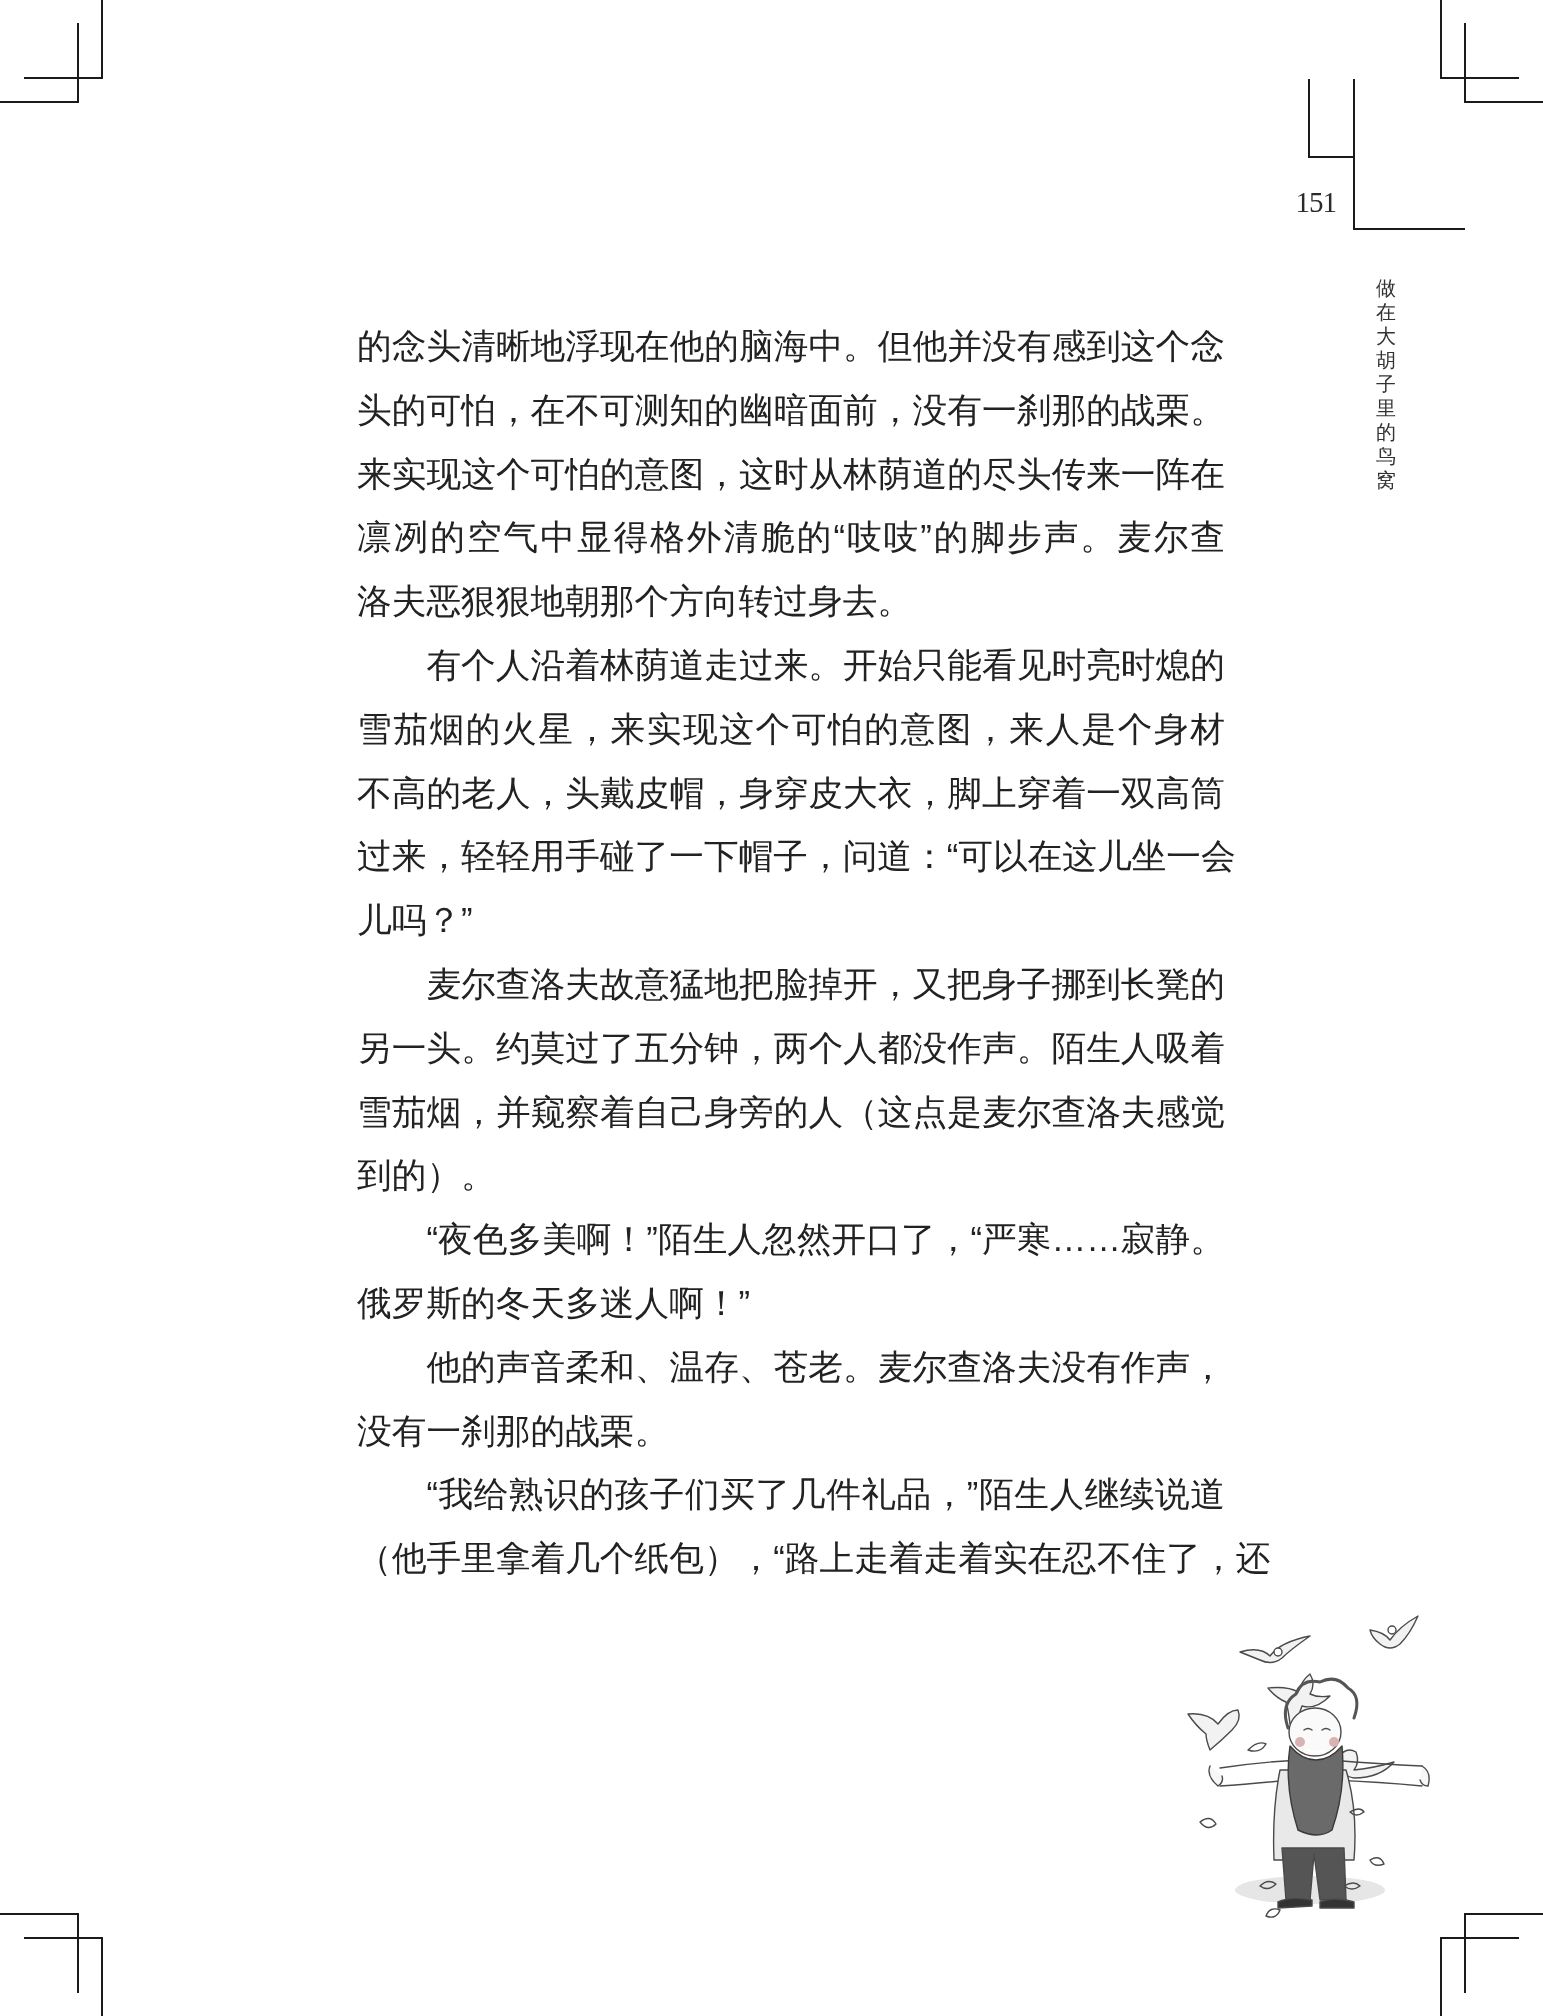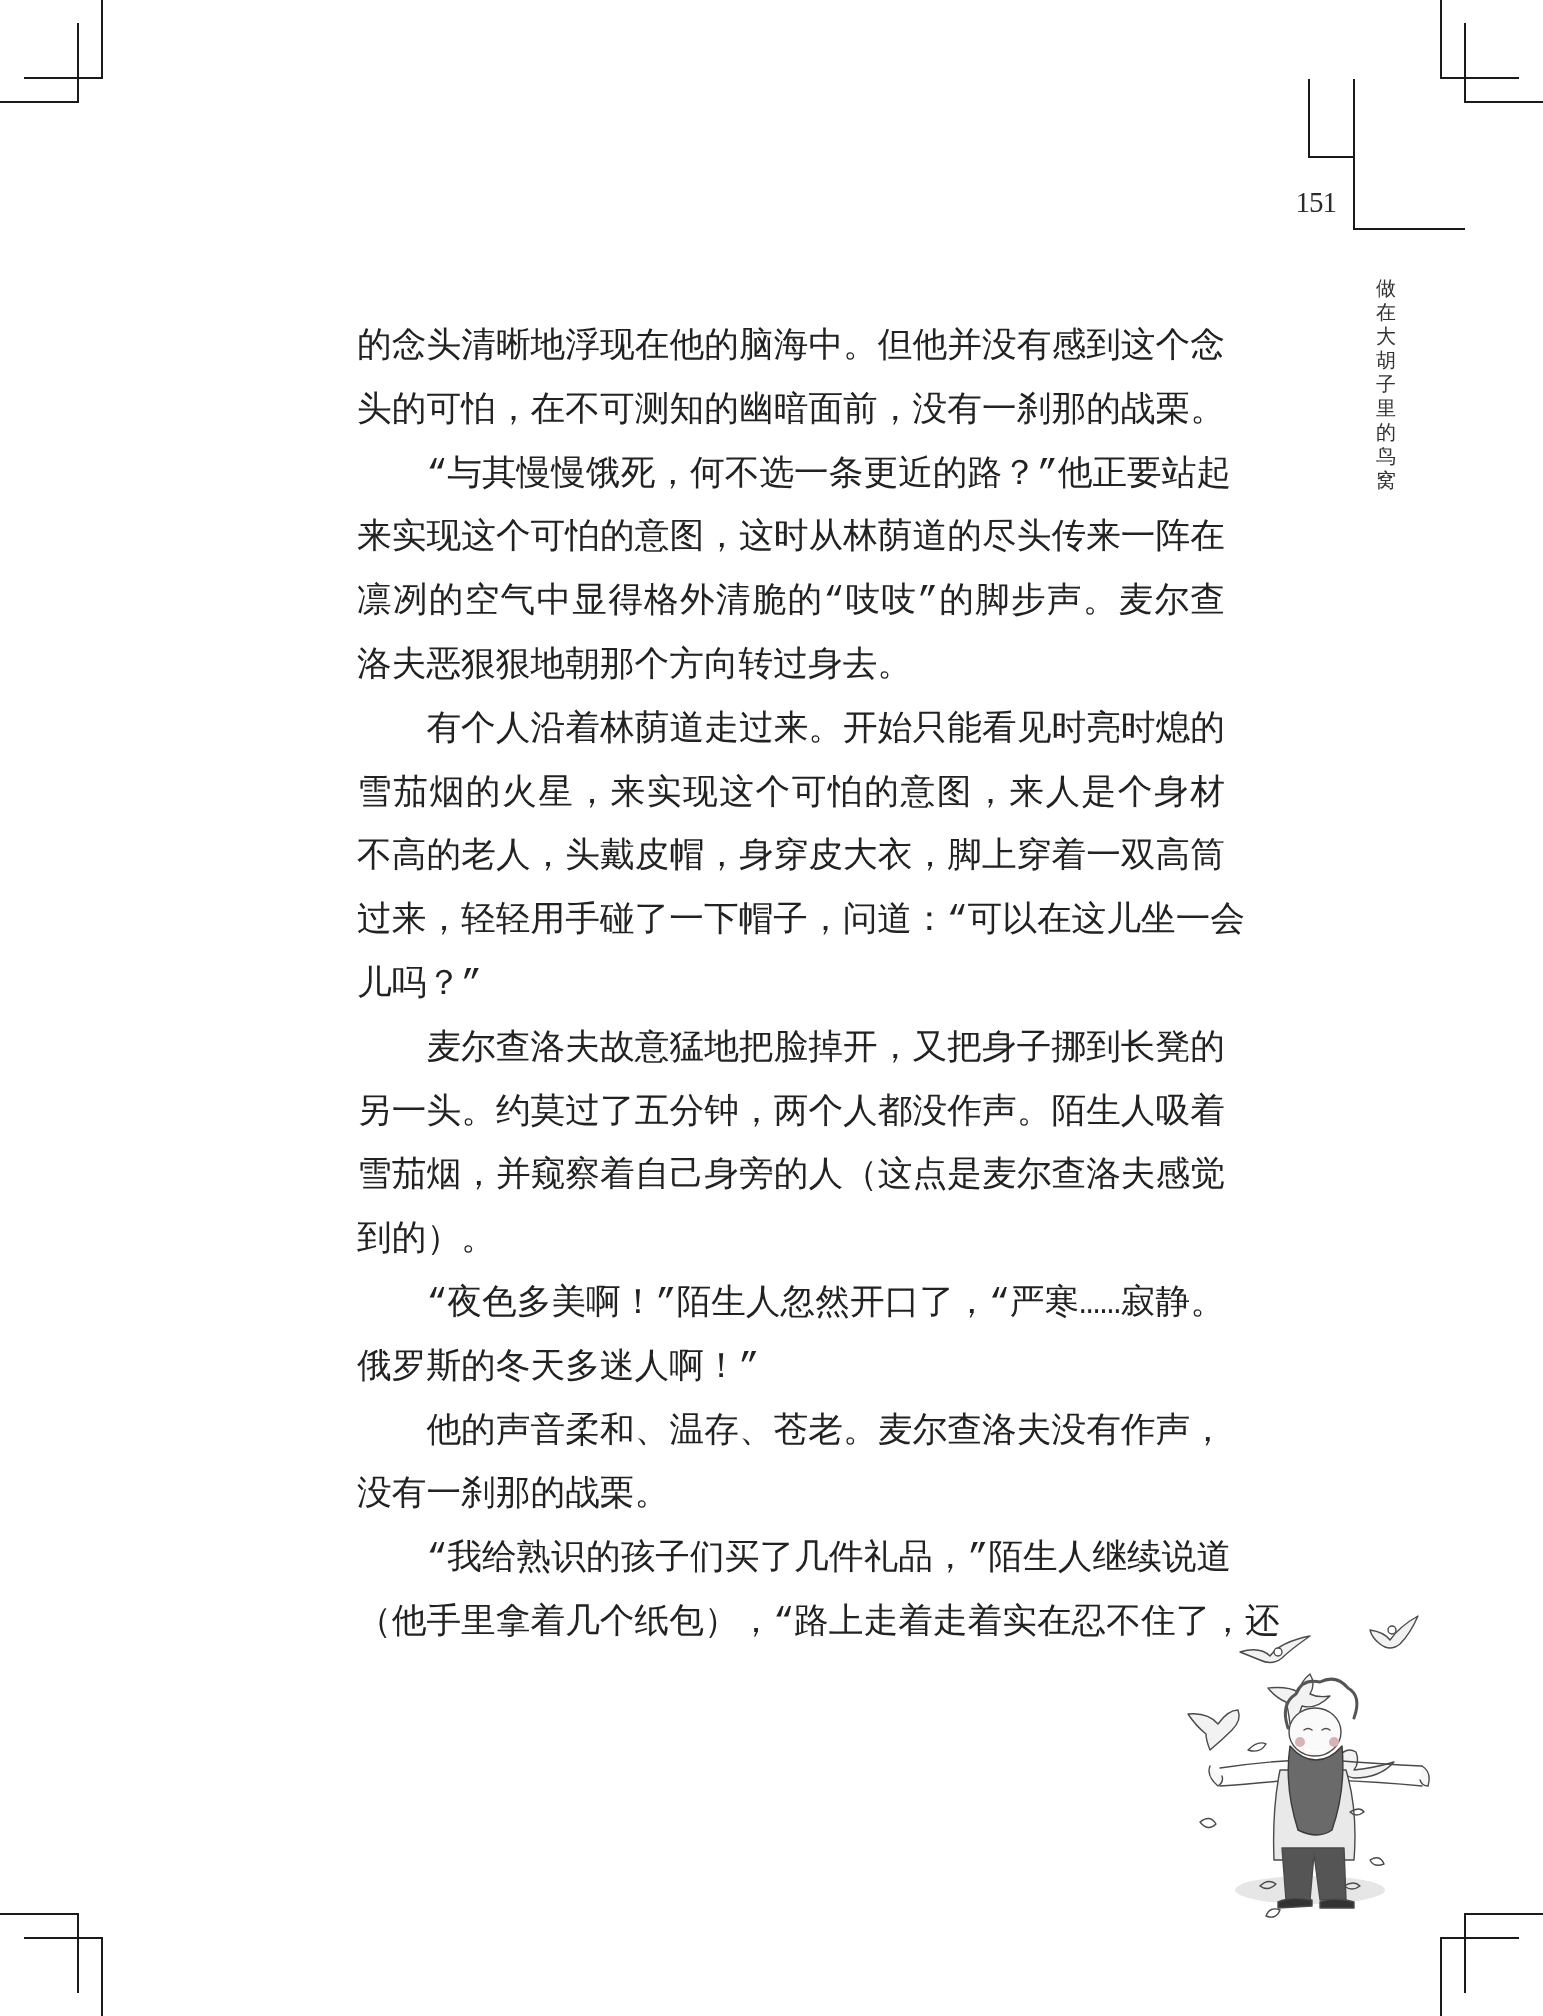--- a/index.html
+++ b/index.html
@@ -14,21 +14,21 @@
     color: #2a2a2a; text-align: right; letter-spacing: -1px;
   }
   .running-head {
     position: absolute; left: 1373px; top: 276px; width: 26px;
     font-family: "DejaVu Sans", "Liberation Sans", sans-serif; font-size: 20px; line-height: 24px;
     color: #333333; text-align: center;
   }
   .running-head span { display: block; }
   .body-text {
     position: absolute; left: 357px; top: 315px; width: 868px;
-    font-family: Liberation Mono, monospace; font-size: 34.7px; line-height: 63.8px;
+    font-family: Liberation Sans, sans-serif; font-size: 34.7px; line-height: 63.8px;
     color: #222222;
   }
   .line { height: 63.8px; white-space: nowrap; overflow: visible; text-align: justify; text-align-last: justify; }
   .line.short { text-align: center; text-align-last: left; }
   .line.indent { padding-left: 69.4px; }
   .illustration { position: absolute; left: 1170px; top: 1590px; width: 290px; height: 340px; }
 </style>
 </head>
 <body>
 
@@ -69,21 +69,20 @@
     <span>子</span>
     <span>里</span>
     <span>的</span>
     <span>鸟</span>
     <span>窝</span>
   </div>
 
   <div class="body-text" id="body-text">
       <div class="line">的念头清晰地浮现在他的脑海中。但他并没有感到这个念</div>
       <div class="line">头的可怕，在不可测知的幽暗面前，没有一刹那的战栗。</div>
-      <div class="line indent">“与其慢慢饿死，何不选一条更近的路？”他正要站起</div>
       <div class="line">来实现这个可怕的意图，这时从林荫道的尽头传来一阵在</div>
       <div class="line">凛冽的空气中显得格外清脆的“吱吱”的脚步声。麦尔查</div>
       <div class="line short">洛夫恶狠狠地朝那个方向转过身去。</div>
       <div class="line indent">有个人沿着林荫道走过来。开始只能看见时亮时熄的</div>
       <div class="line">雪茄烟的火星，来实现这个可怕的意图，来人是个身材</div>
       <div class="line">不高的老人，头戴皮帽，身穿皮大衣，脚上穿着一双高筒</div>
       <div class="line">过来，轻轻用手碰了一下帽子，问道：“可以在这儿坐一会</div>
       <div class="line short">儿吗？”</div>
       <div class="line indent">麦尔查洛夫故意猛地把脸掉开，又把身子挪到长凳的</div>
       <div class="line">另一头。约莫过了五分钟，两个人都没作声。陌生人吸着</div>

